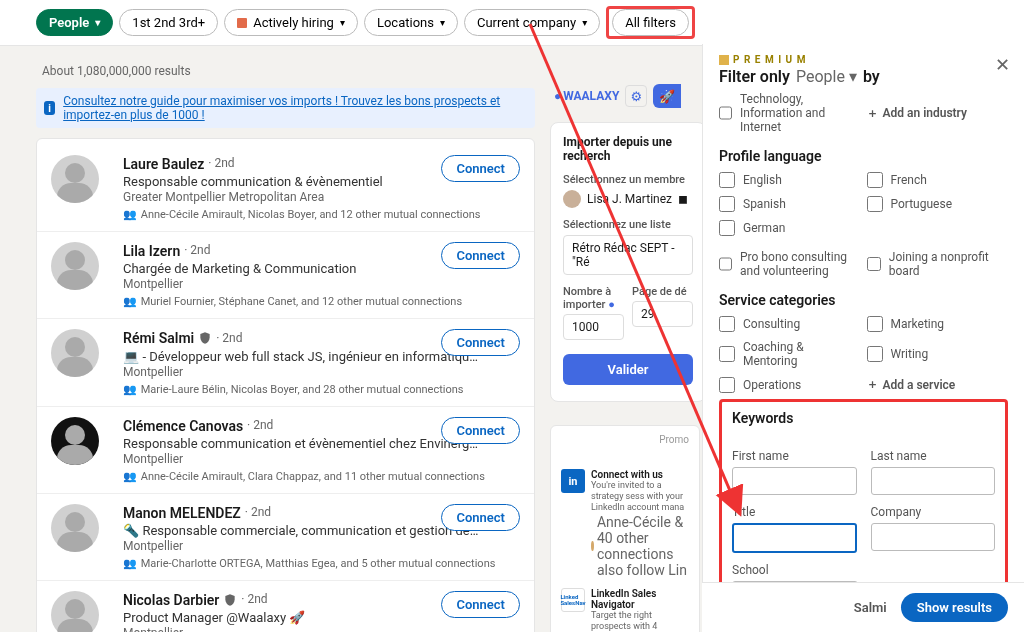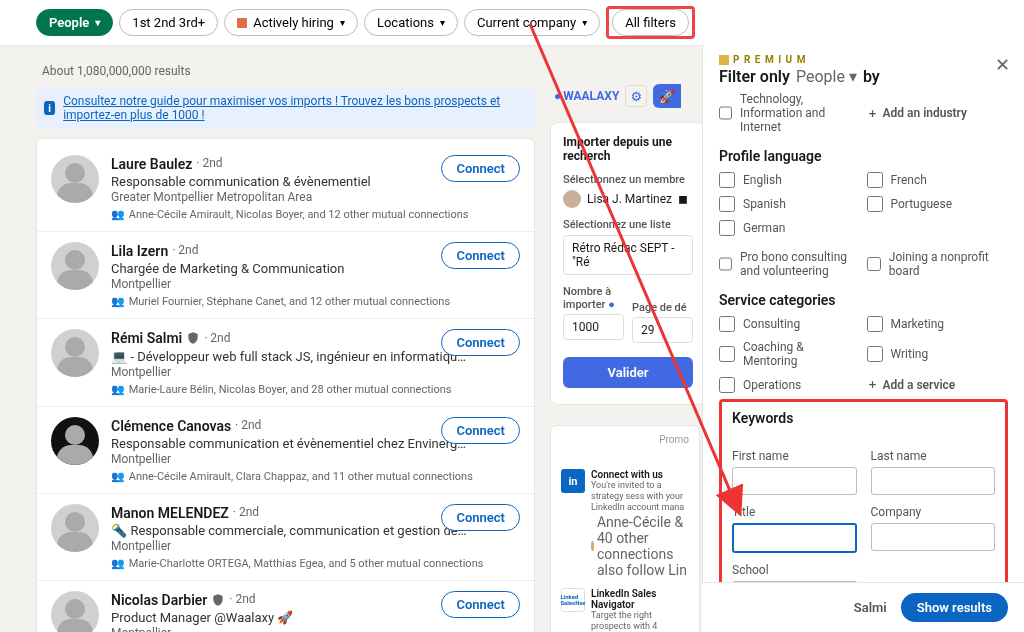--- a/index.html
+++ b/index.html
@@ -12,21 +12,21 @@
 .pill .sq { width:10px; height:10px; background:#e26b4a; display:inline-block; border-radius:1px; }
 .allfilter-box { border:3px solid #ef4444; padding:0 3px; border-radius:4px; }
 
 .main { padding:14px 0 0 36px; width:535px; }
 .results-info { font-size:12px; color:#666; padding:4px 6px 10px; }
 .guide-bar { background:#e8f0fe; border-radius:4px; padding:6px 8px; display:flex; align-items:center; gap:8px; font-size:12px; margin-bottom:10px; }
 .guide-bar .i { width:14px; height:14px; background:#0a66c2; color:#fff; border-radius:3px; display:inline-flex; align-items:center; justify-content:center; font-size:10px; font-weight:700; }
 .guide-bar a { color:#0a66c2; text-decoration:underline; }
 
 .card { background:#fff; border-radius:6px; border:1px solid #e5e5e5; padding:6px 0; }
-.person { display:flex; padding:10px 14px; gap:12px; border-bottom:1px solid #eee; position:relative; }
+.person { display:flex; padding:10px 14px; gap:24px; border-bottom:1px solid #eee; position:relative; }
 .person:last-child { border-bottom:none; }
 .avatar { width:48px; height:48px; border-radius:50%; background:#d0d0d0; flex:0 0 48px; position:relative; overflow:hidden; }
 .avatar.dark { background:#111; }
 .av-head{position:absolute;width:20px;height:20px;border-radius:50%;background:#aaa;top:8px;left:14px;}
 .av-body{position:absolute;width:36px;height:24px;border-radius:14px 14px 0 0;background:#aaa;bottom:-4px;left:6px;}
 .pinfo { flex:1; min-width:0; }
 .name-row { display:flex; align-items:center; gap:4px; flex-wrap:wrap; line-height:1.3; }
 .name { font-weight:600; font-size:14px; color:#000000e6; }
 .badge-shield{width:14px;height:14px;display:inline-block;color:#666;}
 .deg { color:#666; font-size:12px; }
@@ -258,21 +258,21 @@
         <span>◼</span>
       </div>
     <div class="lbl">Sélectionnez une liste</div>
     <div class="w-sel">Rétro Rédac SEPT - "Ré</div>
     <div class="w-row">
       <div class="w-col">
         <div class="lbl" style="margin-top:0"><span>Nombre à importer</span> <span style="color:#4169E1">●</span></div>
         <div class="w-num">1000</div>
       </div>
       <div class="w-col">
-        <div class="lbl" style="margin-top:16px">Page de dé</div>
+        <div class="lbl" style="margin-top:0">Page de dé</div>
         <div class="w-num">29</div>
       </div>
     </div>
     <button class="w-valid">Valider</button>
   </div>
 </div>
 
 <div class="promo">
   <div class="ptitle">Promo</div>
   <div class="pitem">

